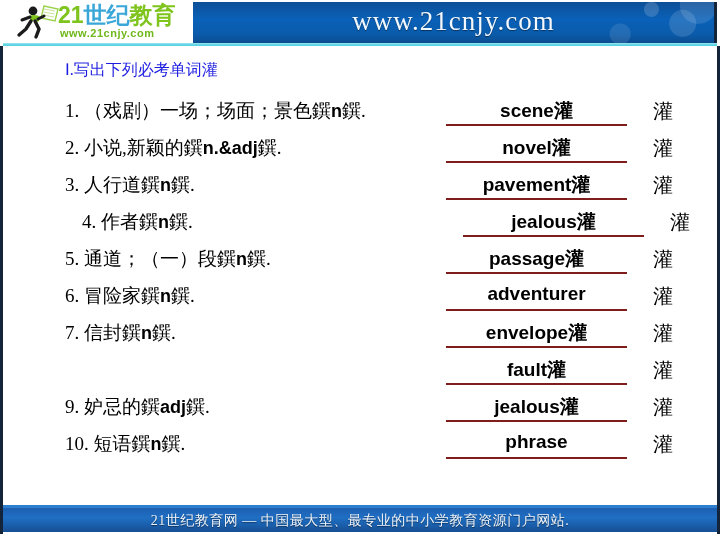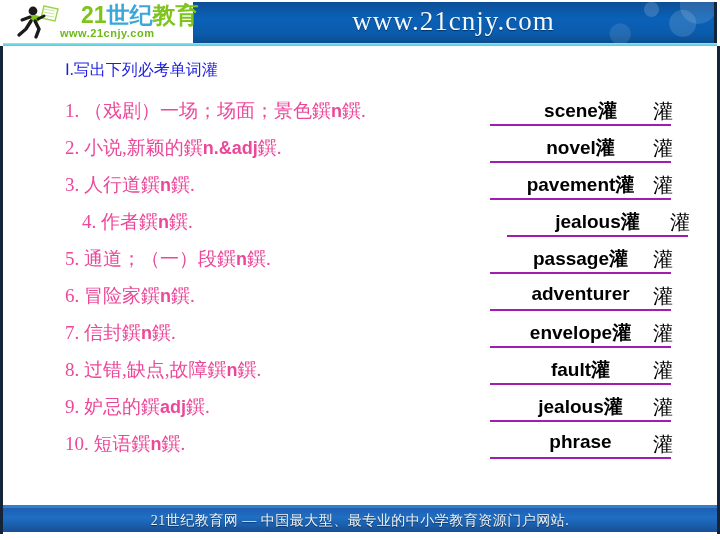--- a/index.html
+++ b/index.html
@@ -100,21 +100,20 @@
   }
   #logo-text {
     position: absolute;
     left: 52px;
     top: 1px;
     font-family: "Liberation Sans", sans-serif;
     font-weight: bold;
     font-size: 23px;
     line-height: 25px;
     white-space: nowrap;
-    margin-left: 23px;
   }
   .logo-21 { color: #7fc41d; }
   .logo-cn { color: #3aa7d8; }
   .logo-edu { color: #7fc41d; }
   #logo-sub {
     position: absolute;
     left: 54px;
     top: 25px;
     font-family: "Liberation Sans", sans-serif;
     font-weight: bold;
@@ -147,39 +146,39 @@
   .row {
     position: absolute;
     left: 0;
     width: 714px;
     height: 36px;
   }
   .q-text {
     position: absolute;
     left: 62px;
     top: 2px;
-    color: #ec4899;
+    color: #000000;
     font-family: "Liberation Serif", serif;
     font-size: 19px;
     white-space: nowrap;
   }
   .q-text .pos {
     font-family: "Liberation Sans", sans-serif;
     font-weight: bold;
     font-size: 18px;
   }
 
   
   .answer-blank {
     position: absolute;
-    left: 487px;
+    left: 443px;
     top: 0px;
     width: 181px;
     height: 30px;
-    border-bottom: 2px solid #a21caf;
+    border-bottom: 2px solid #7f1d1d;
     box-sizing: border-box;
   }
   .answer-word {
     position: absolute;
     left: 0; right: 0;
     top: 2px;
     text-align: center;
     font-family: "Liberation Sans", sans-serif;
     font-weight: bold;
     font-size: 19px;
@@ -319,21 +318,20 @@
           <div class="trailing-moji">灌</div>
         </div>
         <div class="row" style="top: 270px;">
           <div class="q-text"><span>7.</span> <span>信封鐉</span><span class="pos">n</span><span>鐉.</span></div>
           <div class="answer-blank">
             <div class="answer-word"><span>envelope</span><span class="moji">灌</span></div>
           </div>
           <div class="trailing-moji">灌</div>
         </div>
         <div class="row" style="top: 307px;">
-          <div class="q-text"><span>8.</span> <span>过错,缺点,故障鐉</span><span class="pos">n</span><span>鐉.</span></div>
           <div class="answer-blank">
             <div class="answer-word"><span>fault</span><span class="moji">灌</span></div>
           </div>
           <div class="trailing-moji">灌</div>
         </div>
         <div class="row" style="top: 344px;">
           <div class="q-text"><span>9.</span> <span>妒忌的鐉</span><span class="pos">adj</span><span>鐉.</span></div>
           <div class="answer-blank">
             <div class="answer-word"><span>jealous</span><span class="moji">灌</span></div>
           </div>

